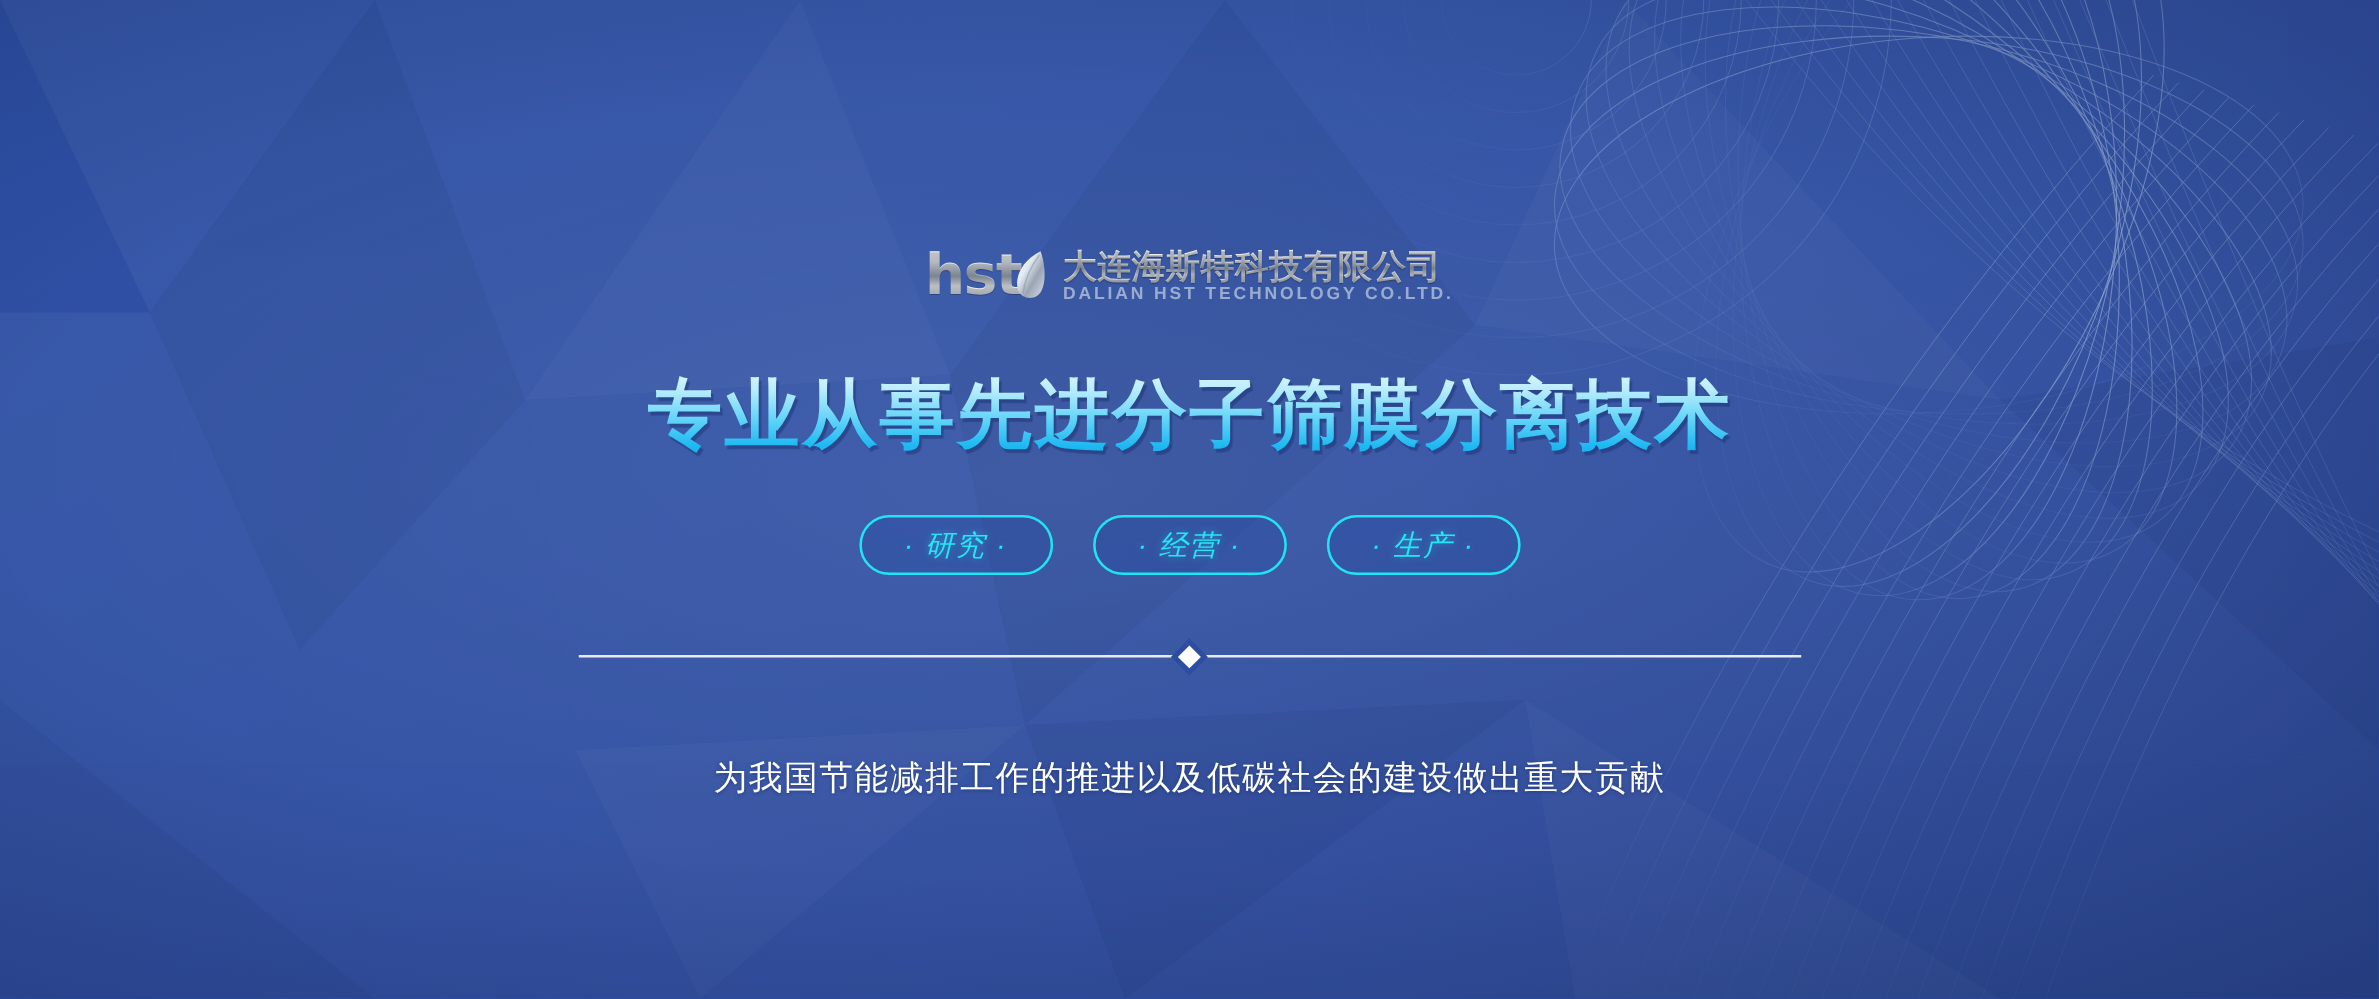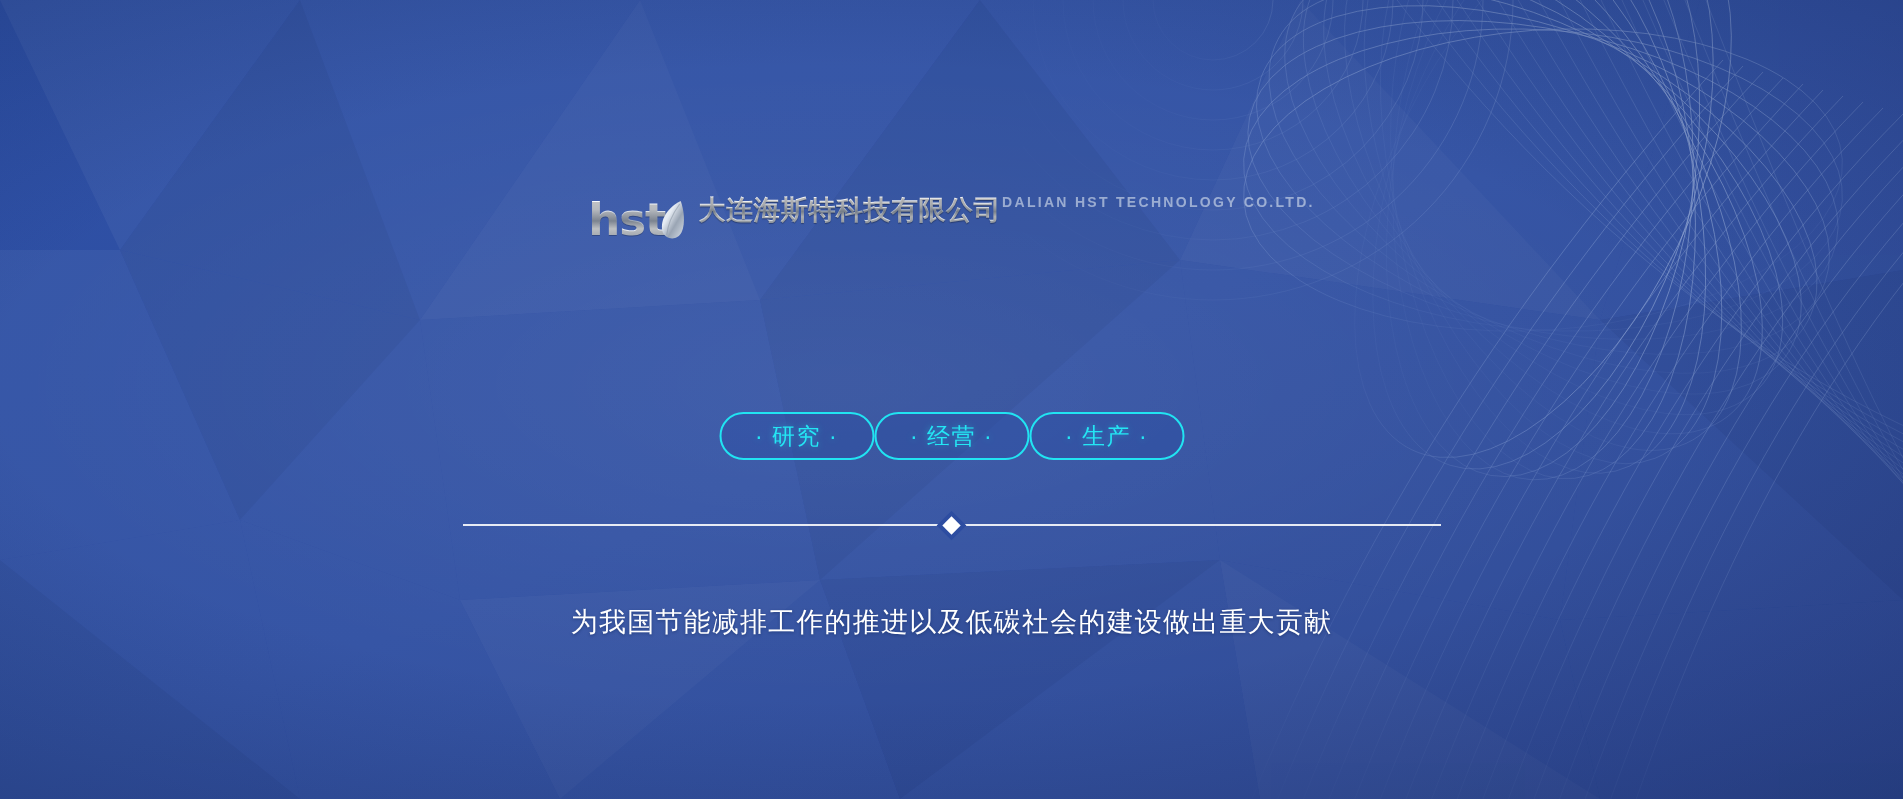--- a/index.html
+++ b/index.html
@@ -26,34 +26,34 @@
   .vignette{position:absolute;inset:0;pointer-events:none;
     background:radial-gradient(ellipse 80% 72% at 44% 48%,
       rgba(255,255,255,.055) 0%,rgba(255,255,255,0) 55%,rgba(10,28,78,.30) 100%);}
 
   
   .content{position:absolute;inset:0;display:flex;flex-direction:column;
            align-items:center;}
 
   
   .logo-lockup{position:absolute;top:196px;left:50%;transform:translateX(-50%);
-    display:flex;align-items:flex-start;gap:13px;height:46px;}
+    display:flex;align-items:flex-end;gap:13px;height:46px;}
   .logo-mark{display:flex;align-items:flex-end;gap:2px;height:46px;}
   .logo-hst{
     font-size:45px;line-height:44px;font-weight:700;letter-spacing:-1px;
     font-family:"DejaVu Sans","Liberation Sans",sans-serif;
     background:linear-gradient(180deg,#ffffff 0%,#e9eef5 26%,#9fa9b8 52%,#f2f5f9 70%,#b9c3d0 100%);
     -webkit-background-clip:text;background-clip:text;color:transparent;
     -webkit-text-fill-color:transparent;
     text-shadow:0 1px 0 rgba(0,0,0,.22);
   }
   .leaf{position:relative;width:27px;height:42px;margin-left:-9px;margin-bottom:1px;}
   .leaf svg{width:100%;height:100%;display:block;}
 
-  .logo-words{display:flex;flex-direction:row;gap:1px;padding-bottom:1px;}
+  .logo-words{display:flex;flex-direction:column;gap:1px;padding-bottom:1px;}
   .logo-cn{
     font-size:27px;line-height:28px;font-weight:700;letter-spacing:.5px;
     background:linear-gradient(180deg,#ffffff 0%,#eef2f7 32%,#a8b3c2 56%,#f4f7fa 74%,#c2ccd8 100%);
     -webkit-background-clip:text;background-clip:text;color:transparent;
     -webkit-text-fill-color:transparent;
     text-shadow:0 1px 1px rgba(0,0,0,.30);
   }
   .logo-en{
     font-size:14px;line-height:13px;letter-spacing:2.3px;font-weight:700;
     color:rgba(214,224,238,.62);
@@ -66,21 +66,21 @@
     font-size:60px;line-height:72px;font-weight:800;letter-spacing:2px;
     background:linear-gradient(180deg,#dff7ff 0%,#b8edfd 22%,#5fd3f7 56%,#1fb9f2 84%,#17a9e8 100%);
     -webkit-background-clip:text;background-clip:text;color:transparent;
     -webkit-text-fill-color:transparent;
     filter:drop-shadow(2px 3px 0 rgba(18,40,100,.40));
   }
 
   
   .badges{
     position:absolute;top:412px;left:50%;transform:translateX(-50%);
-    display:flex;
+    display:flex;gap:32px;font-style:italic;
   }
   .badge{
     width:155px;height:48px;border-radius:26px;
     border:2px solid #21e4f2;
     background:rgba(38,74,160,.34);
     display:flex;align-items:center;justify-content:center;
     color:#24e6f4;font-size:23px;letter-spacing:1.5px;font-weight:400;
     box-sizing:border-box;cursor:pointer;
     text-shadow:0 0 7px rgba(33,228,242,.45);
   }
@@ -274,20 +274,21 @@
             <path d="M21 5 C13 16 9 26 8 36" stroke="#8e99a8" stroke-width="1.1" fill="none" opacity=".6"></path>
           </svg>
         </span>
       </div>
       <div class="logo-words">
         <span class="logo-cn">大连海斯特科技有限公司</span>
         <span class="logo-en">DALIAN HST TECHNOLOGY CO.LTD.</span>
       </div>
     </div>
 
+    <h1 class="headline">专业从事先进分子筛膜分离技术</h1>
 
     <div class="badges">
       <div class="badge">· 研究 ·</div>
       <div class="badge">· 经营 ·</div>
       <div class="badge">· 生产 ·</div>
     </div>
 
     <div class="divider">
       <span class="rule"></span>
       <span class="gem"></span>

